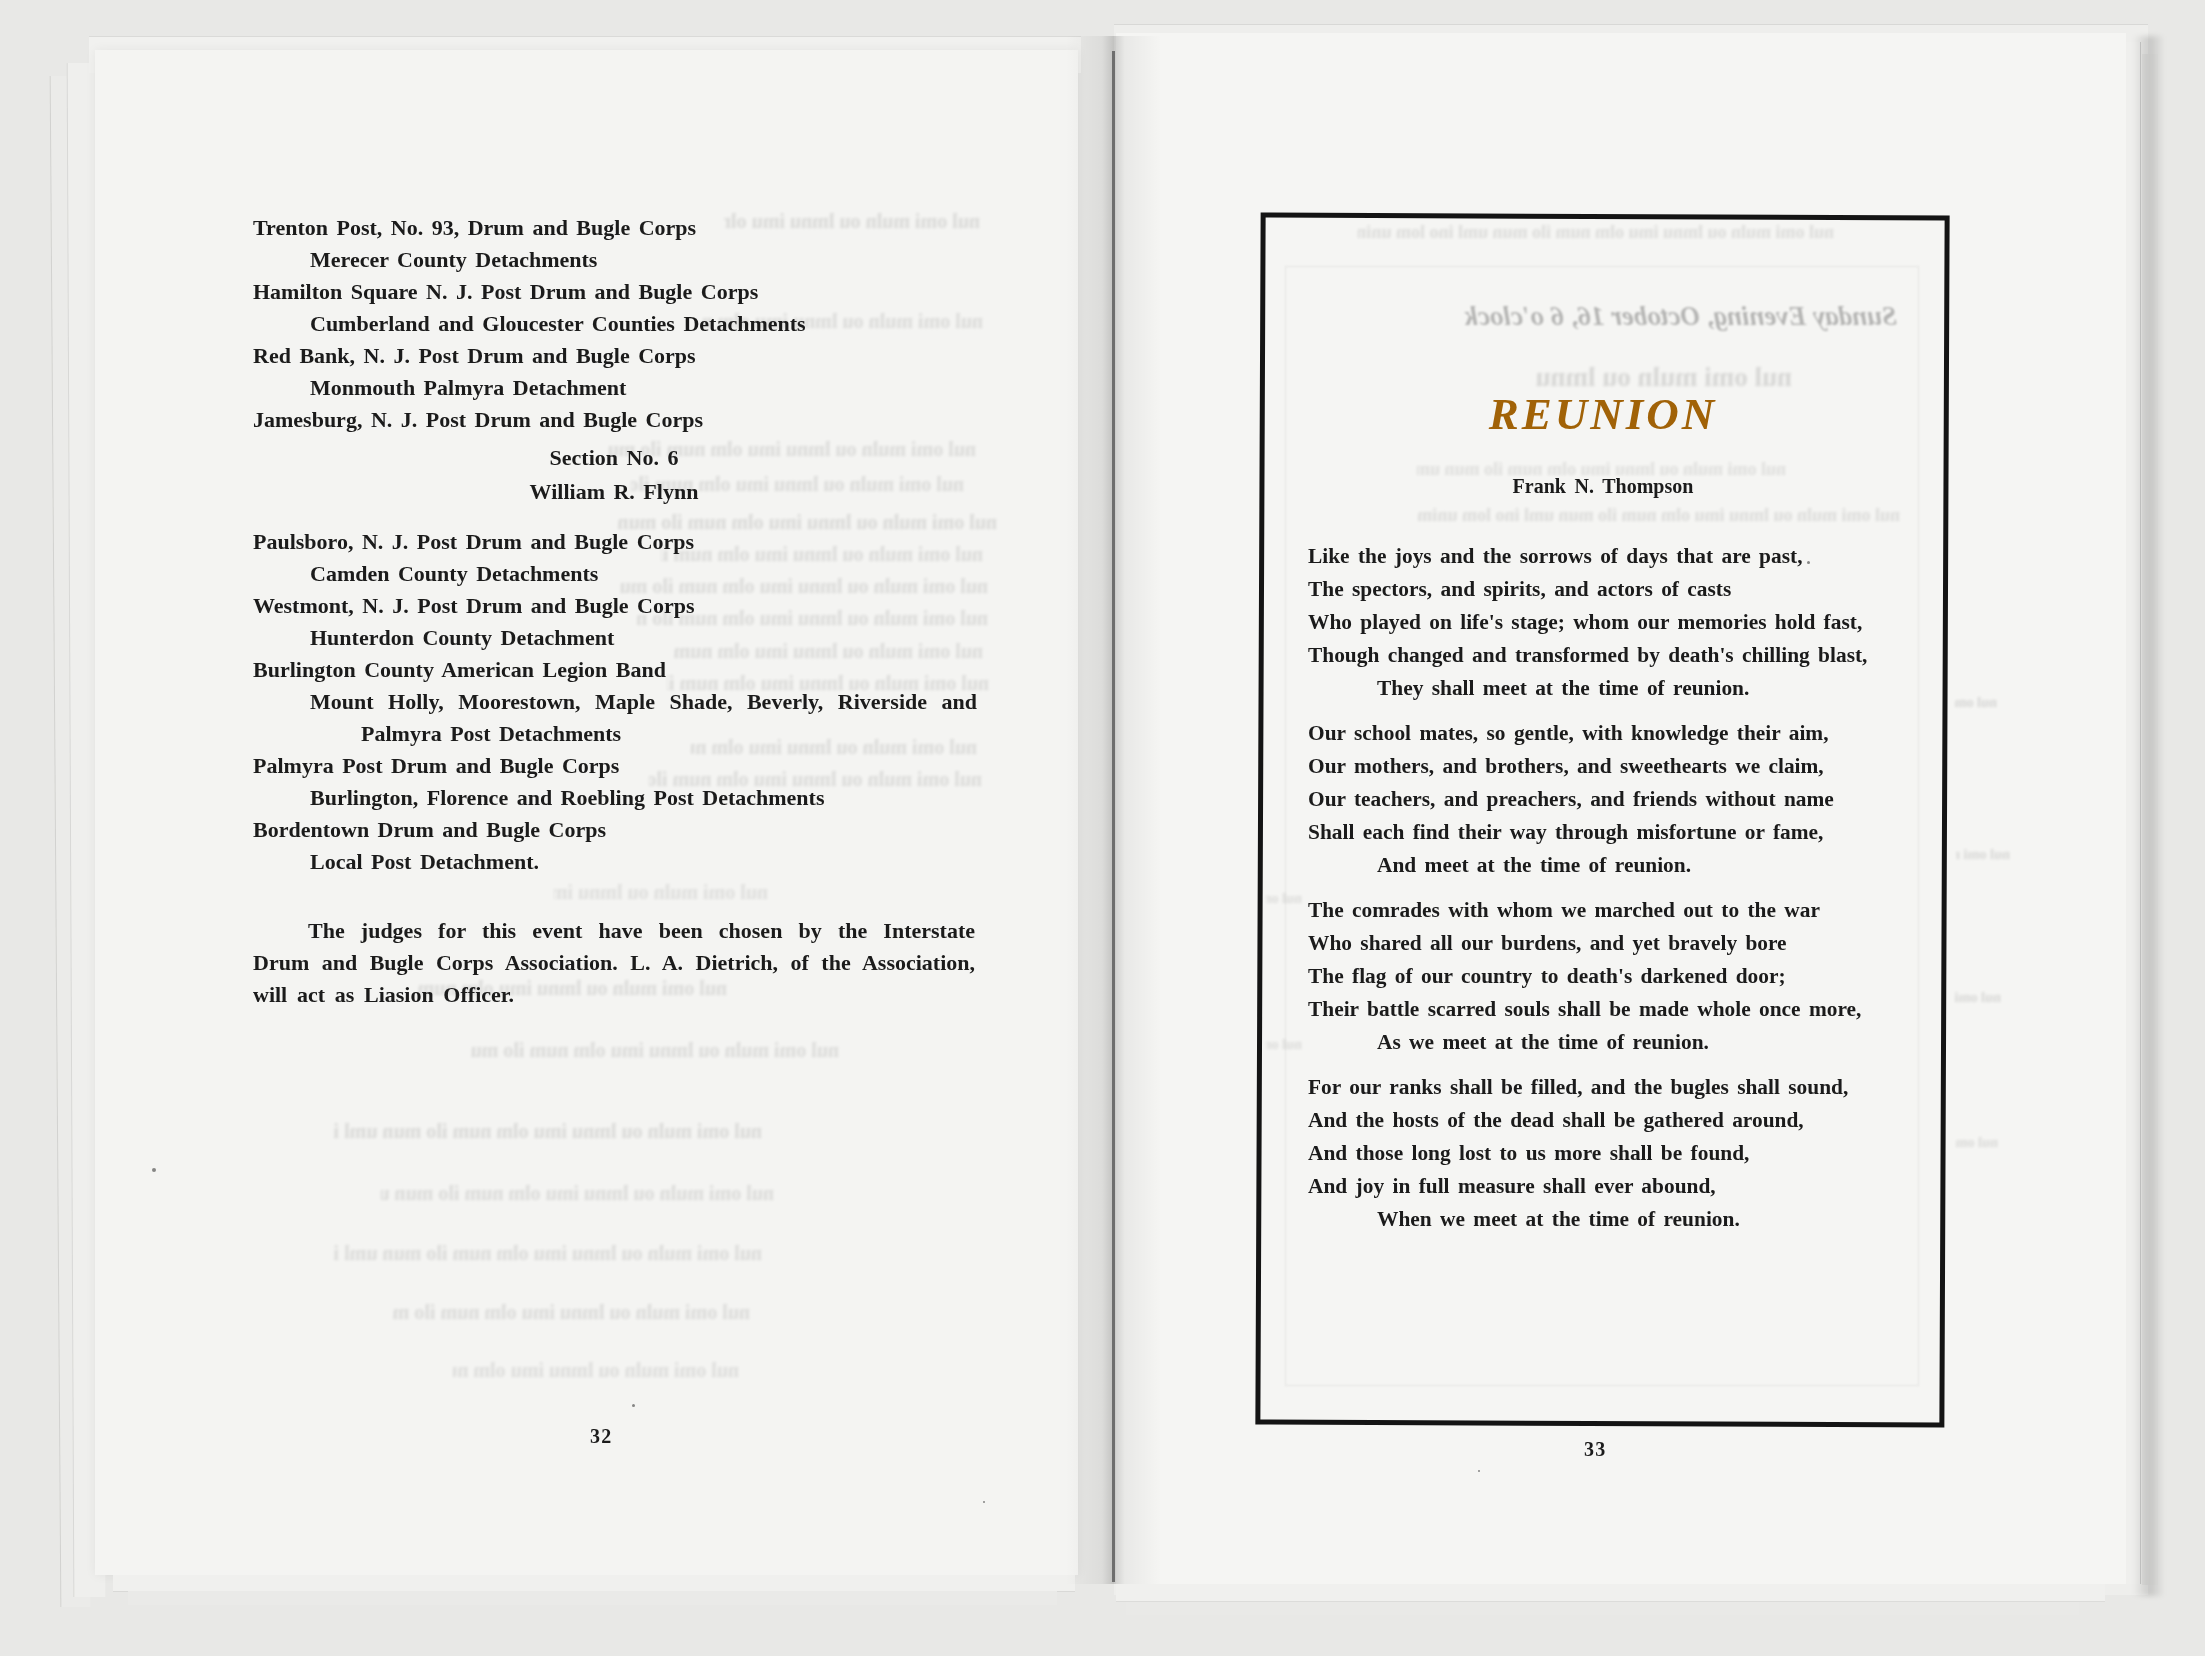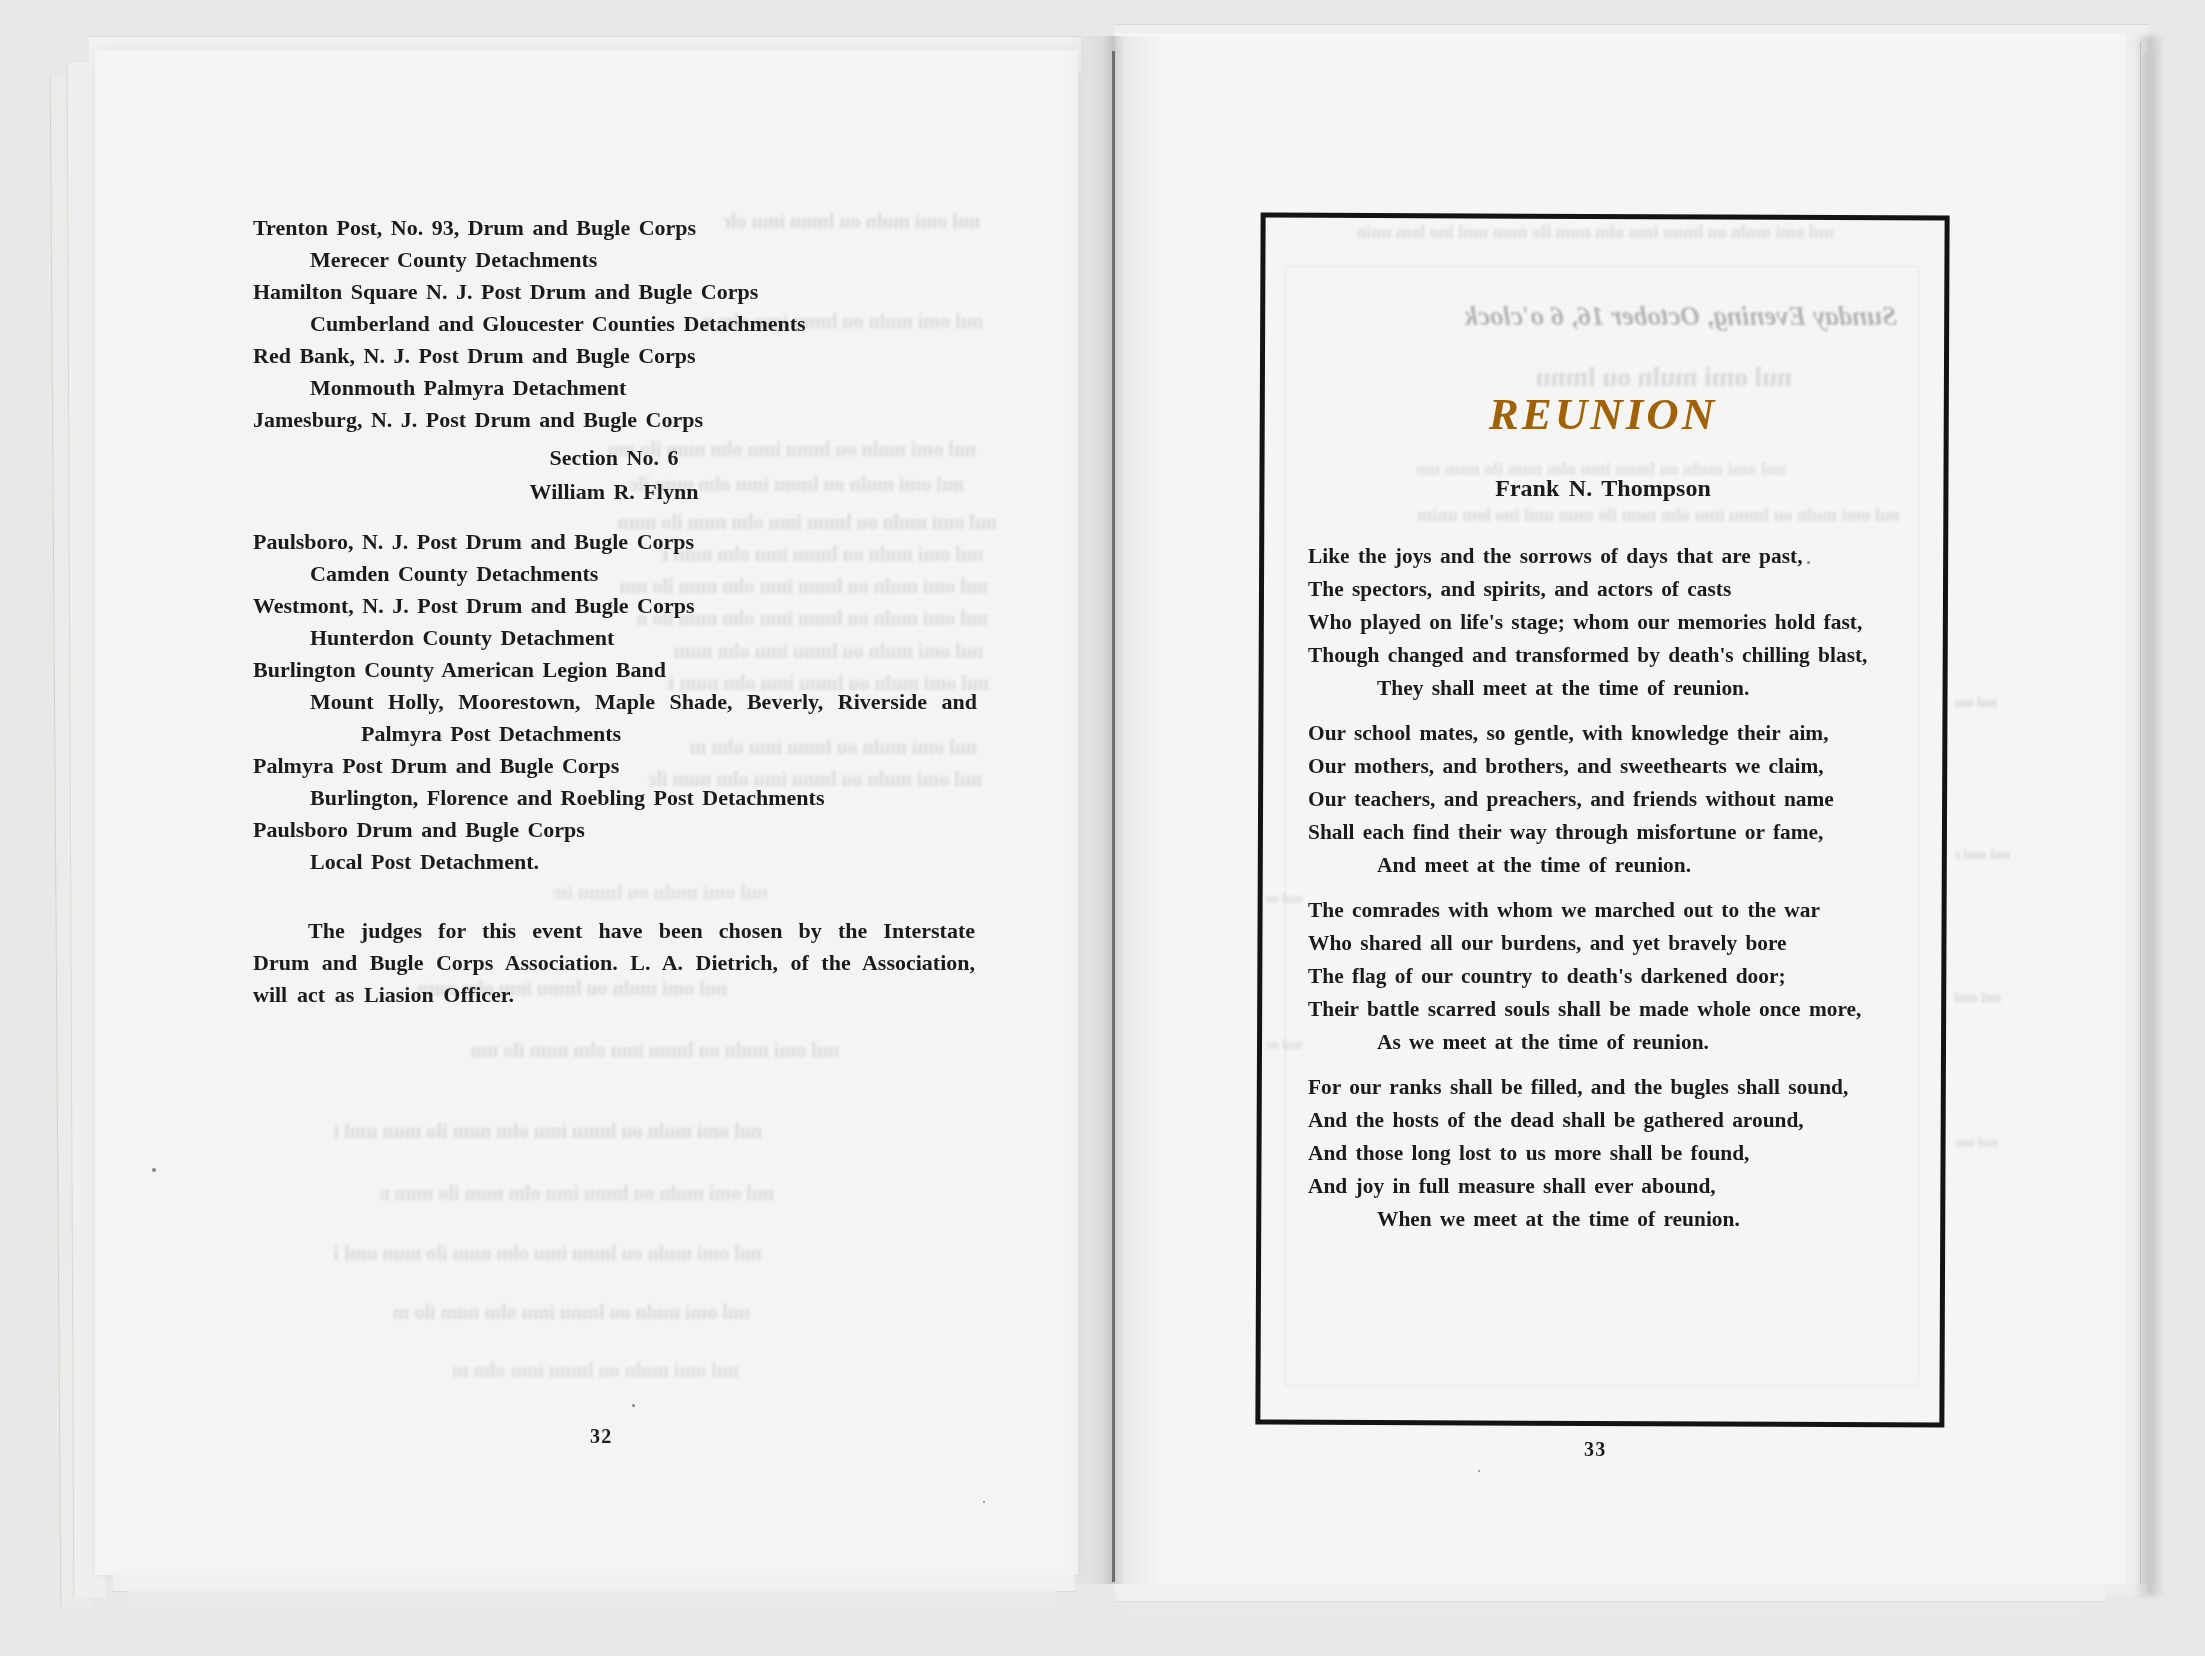--- a/index.html
+++ b/index.html
@@ -41,21 +41,21 @@
   #roster-b{margin-top:18px;}
   #judges-paragraph{margin-top:37px;text-align:justify;text-indent:55px;word-spacing:4.2px;line-height:32px;}
   .pagenum{font-size:20px;font-weight:700;letter-spacing:1.2px;}
   #pagenum-left{left:590px;top:1425px;}
   #pagenum-right{left:1584px;top:1438px;}
   
   #poem-box{left:1258px;top:214px;width:679px;height:1202px;border:5.4px solid #141414;transform:rotate(0.25deg);}
   #ghost-frame{left:1285px;top:266px;width:632px;height:1118px;border:1.8px solid rgba(70,70,70,0.10);filter:blur(0.9px);}
   #poem-title{left:1258px;top:388px;width:690px;text-align:center;
     font-size:45px;font-style:italic;font-weight:600;letter-spacing:3px;color:#a16207;}
-  #poem-author{left:1258px;top:475px;width:690px;text-align:center;font-size:24px;font-weight:700;word-spacing:3.6px;}
+  #poem-author{left:1258px;top:475px;width:690px;text-align:center;font-size:20px;font-weight:700;word-spacing:3.6px;}
   #poem{left:1308px;top:540px;width:613px;font-size:21.4px;line-height:33px;font-weight:700;word-spacing:3px;}
   .stanza{margin:0 0 12px 0;}
   .pline{white-space:nowrap;}
   .stanza .pline:last-child{padding-left:69px;}
   
   .ghost{position:absolute;transform:scaleX(-1);filter:blur(1.8px);font-weight:700;
     color:#1c1c1c;white-space:nowrap;overflow:hidden;pointer-events:none;}
   .ghost-legible{font-style:italic;filter:blur(1.2px);}
   .speck{position:absolute;background:#2a2a2a;border-radius:50%;opacity:.55;}
 </style>
@@ -93,21 +93,21 @@
   <div id="roster-b">
       <div class="rline ind-0">Paulsboro, N. J. Post Drum and Bugle Corps</div>
       <div class="rline ind-1">Camden County Detachments</div>
       <div class="rline ind-0">Westmont, N. J. Post Drum and Bugle Corps</div>
       <div class="rline ind-1">Hunterdon County Detachment</div>
       <div class="rline ind-0">Burlington County American Legion Band</div>
       <div class="rline ind-1 wide">Mount Holly, Moorestown, Maple Shade, Beverly, Riverside and</div>
       <div class="rline ind-2">Palmyra Post Detachments</div>
       <div class="rline ind-0">Palmyra Post Drum and Bugle Corps</div>
       <div class="rline ind-1">Burlington, Florence and Roebling Post Detachments</div>
-      <div class="rline ind-0">Paulsboro Drum and Bugle Corps</div>
+      <div class="rline ind-0">Bordentown Drum and Bugle Corps</div>
       <div class="rline ind-1">Local Post Detachment.</div>
     </div>
   <div id="judges-paragraph">The judges for this event have been chosen by the Interstate Drum and Bugle Corps Association. L. A. Dietrich, of the Association, will act as Liasion Officer.</div>
 </div>
 <div class="abs pagenum" id="pagenum-left">32</div>
 
 <div class="abs" id="ghost-frame"></div>
 <div class="abs" id="poem-box"></div>
 <div class="abs" id="poem-title">REUNION</div>
 <div class="abs" id="poem-author">Frank N. Thompson</div>

